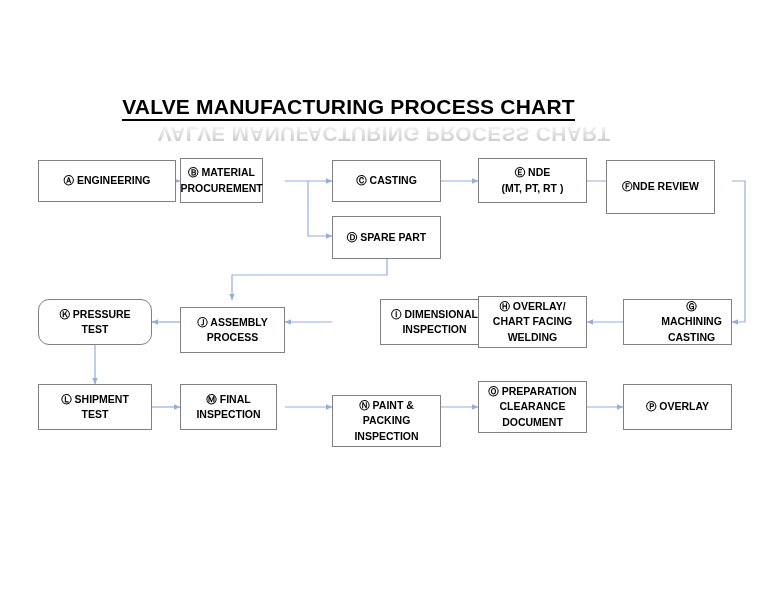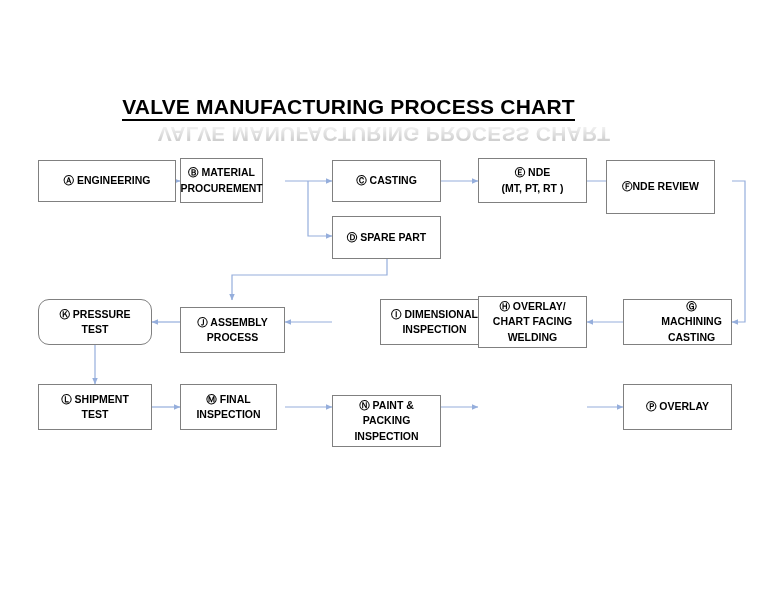--- a/index.html
+++ b/index.html
@@ -165,15 +165,18 @@
   <div class="node" style="left:623px; top:299px; width:109px; height:46px;padding-left:32px;">Ⓖ MACHINING
 CASTING</div>
 
   <div class="node" style="left:38px;  top:384px; width:114px; height:46px;">Ⓛ SHIPMENT
 TEST</div>
   <div class="node" style="left:180px; top:384px; width:97px; height:46px;">Ⓜ FINAL
 INSPECTION</div>
   <div class="node" style="left:332px; top:381px; width:109px; height:52px;margin-top:14px;">Ⓝ PAINT &amp;
 PACKING
 INSPECTION</div>
+  <div class="node" style="left:478px; top:381px; width:109px; height:52px;">Ⓞ PREPARATION
+CLEARANCE
+DOCUMENT</div>
   <div class="node" style="left:623px; top:384px; width:109px; height:46px;">Ⓟ OVERLAY</div>
 
 </div>
 
 </body></html>

